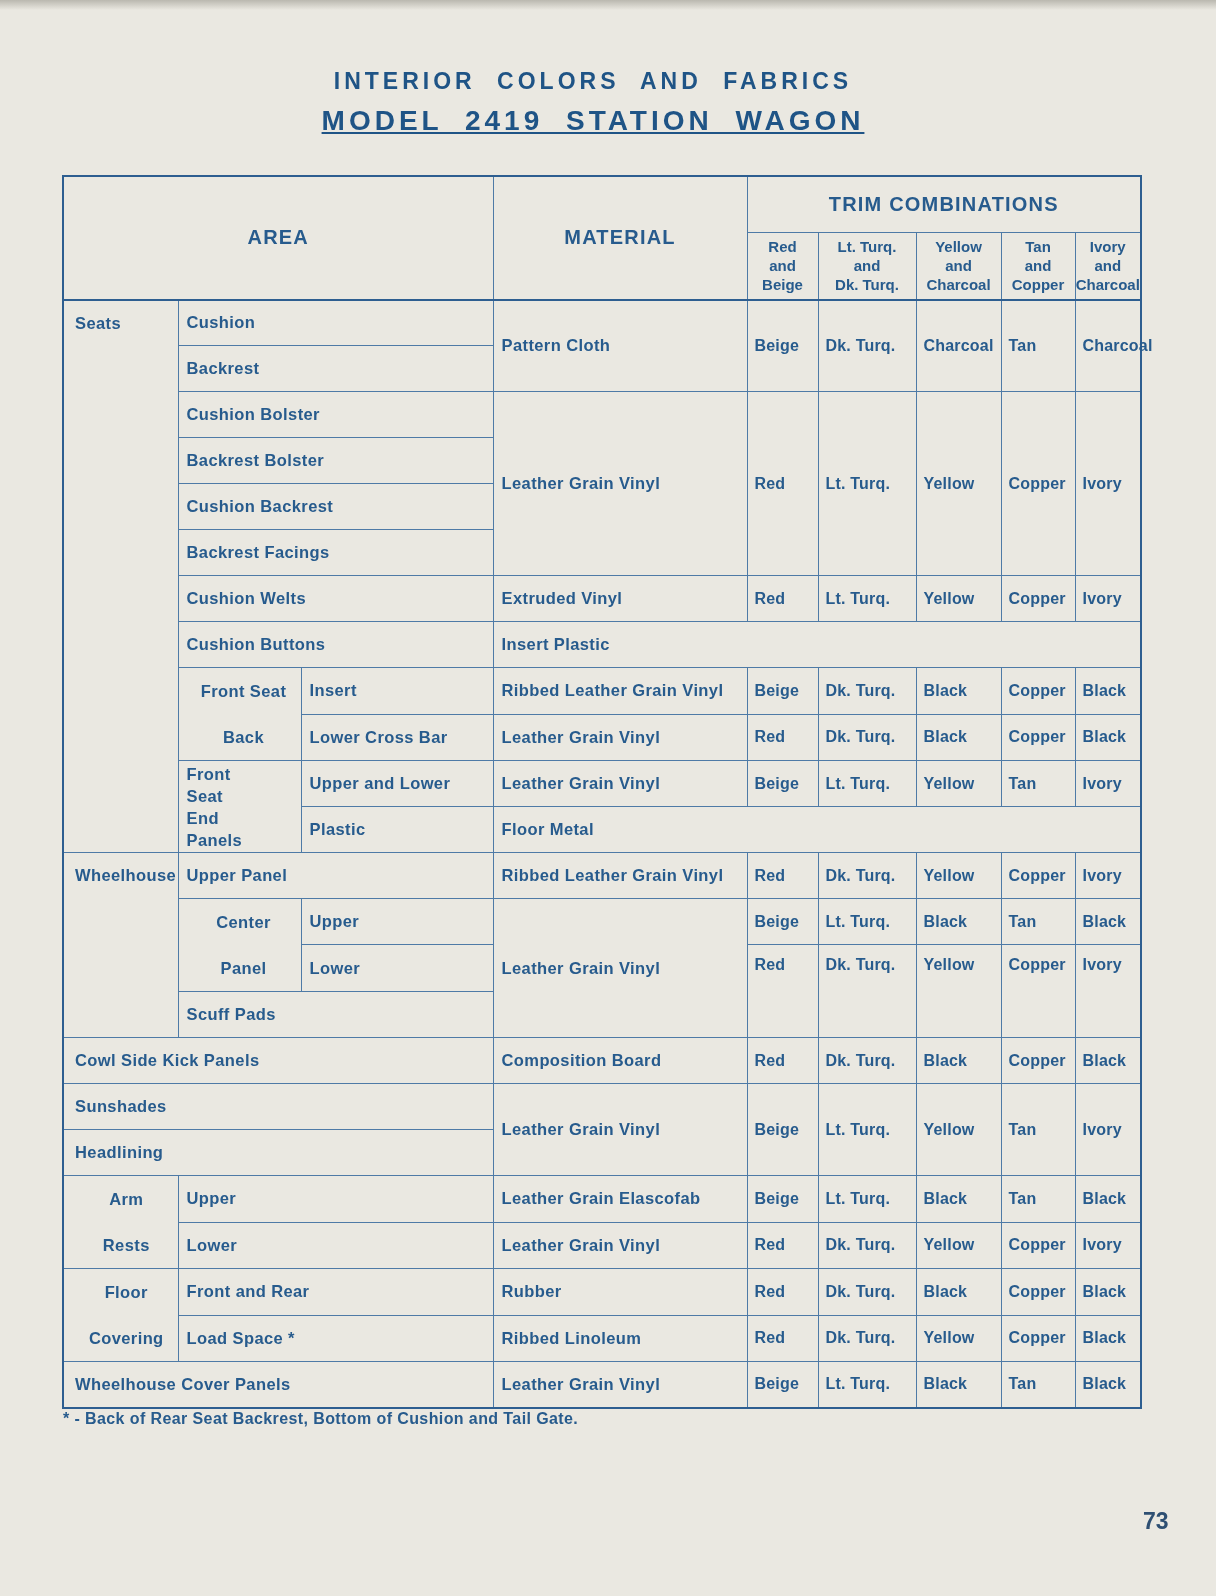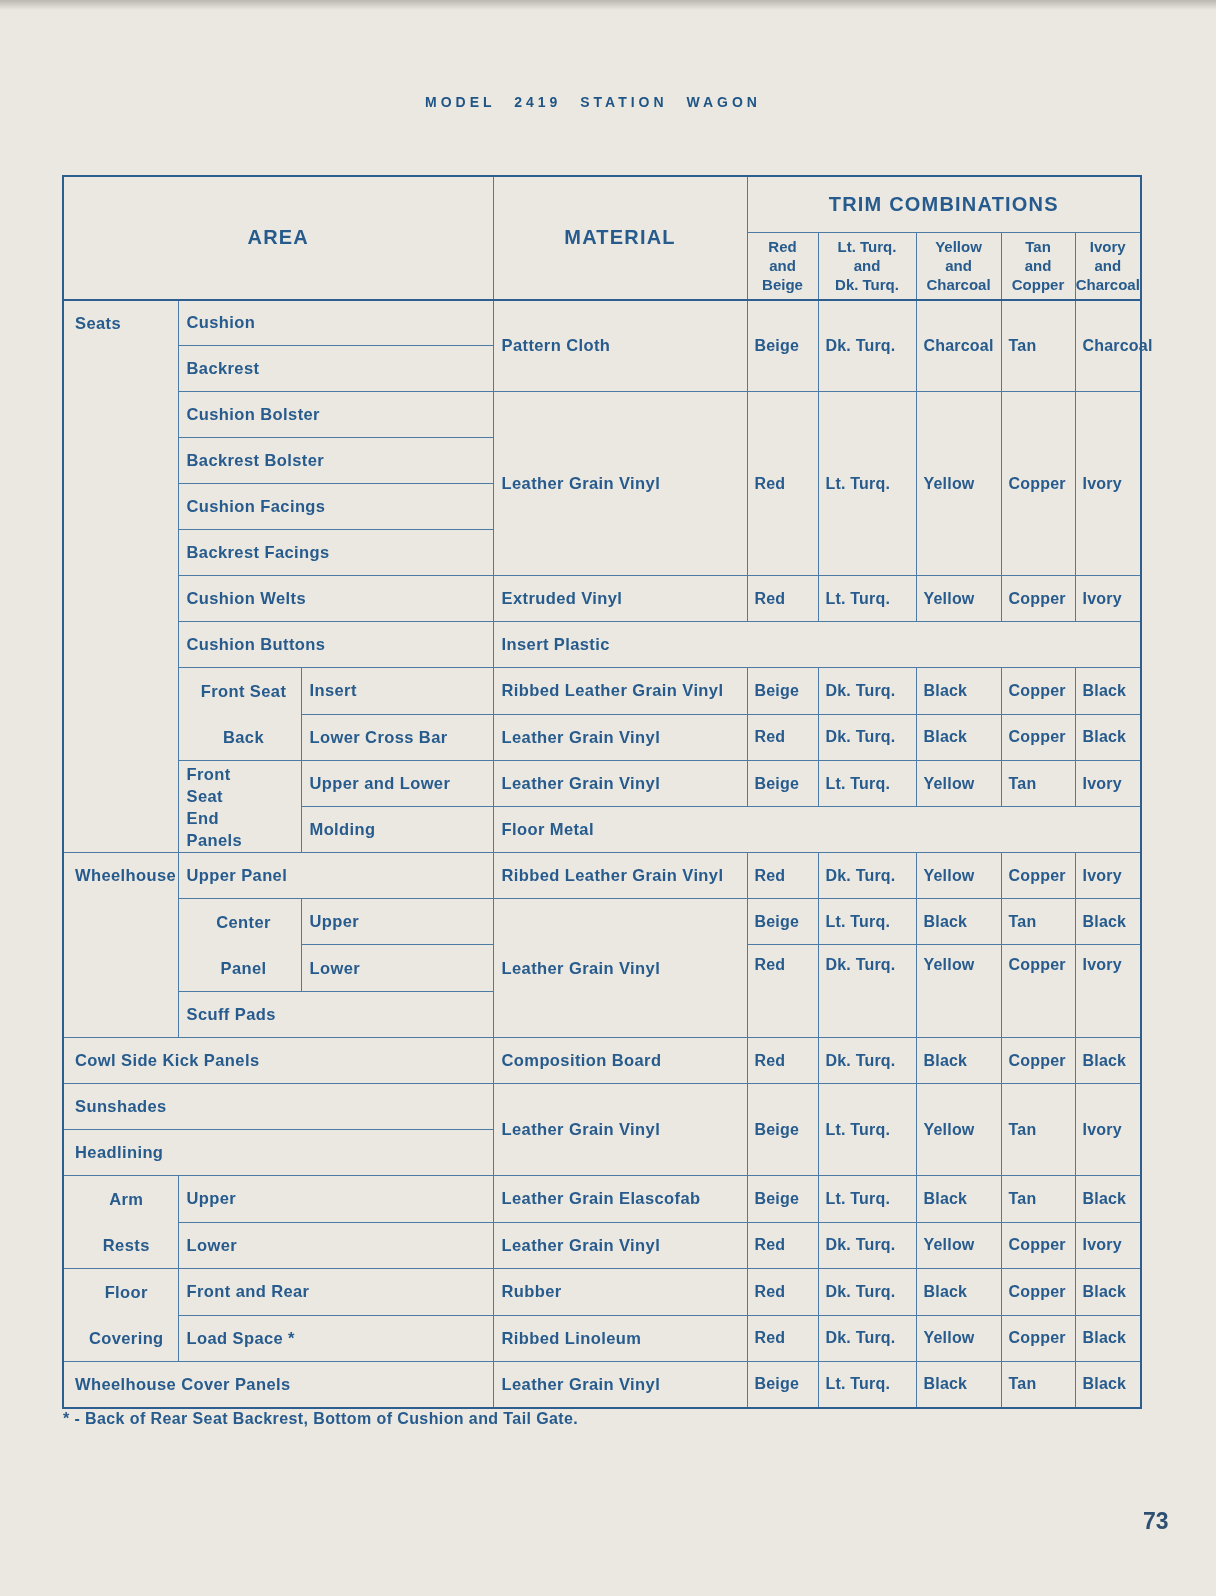--- a/index.html
+++ b/index.html
@@ -13,21 +13,21 @@
   .scan-shade {
     position: absolute; top: 0; left: 0; width: 1216px; height: 10px;
     background: linear-gradient(#aaa89f, rgba(234,232,225,0));
     opacity: .75;
   }
   .titles {
     position: absolute; top: 68px; left: 0; width: 1186px;
     text-align: center; color: #1f5486; font-weight: bold;
   }
   .title1 { font-size: 23px; letter-spacing: 4px; word-spacing: 11px; }
-  .title2 { font-size: 14px; letter-spacing: 4px; word-spacing: 11px; margin-top: 26px; }
+  .title2 { font-size: 28px; letter-spacing: 4px; word-spacing: 11px; margin-top: 10px; text-decoration: underline; }
 
   table.trim-table {
     position: absolute; left: 62px; top: 175px;
     width: 1078px;
     border-collapse: collapse; table-layout: fixed;
     color: #275b8d;
     border: 2.5px solid #2e5e90;
   }
   td, th {
     border: 1.5px solid #4e7aa6;
@@ -67,20 +67,21 @@
     position: absolute; left: 1143px; top: 1508px;
     color: #2e4f72; font-weight: bold; font-size: 23px;
   }
 </style>
 </head>
 <body>
 
 <div class="scan-shade"></div>
 
 <div class="titles">
+  <div class="title1">INTERIOR COLORS AND FABRICS</div>
   <div class="title2">MODEL 2419 STATION WAGON</div>
 </div>
 
 <table class="trim-table">
   <colgroup>
     <col style="width:115px">
       <col style="width:123px">
       <col style="width:192px">
     <col style="width:254px">
     <col style="width:71px">
@@ -133,21 +134,21 @@
       <td class="trim" rowspan="4">Red</td>
       <td class="trim" rowspan="4">Lt. Turq.</td>
       <td class="trim" rowspan="4">Yellow</td>
       <td class="trim" rowspan="4">Copper</td>
       <td class="trim" rowspan="4">Ivory</td>
     </tr>
     <tr>
       <td colspan="2">Backrest Bolster</td>
     </tr>
     <tr>
-      <td colspan="2">Cushion Facings</td>
+      <td colspan="2">Cushion Backrest</td>
     </tr>
     <tr>
       <td colspan="2">Backrest Facings</td>
     </tr>
     <tr>
       <td colspan="2">Cushion Welts</td>
       <td>Extruded Vinyl</td>
       <td class="trim">Red</td>
       <td class="trim">Lt. Turq.</td>
       <td class="trim">Yellow</td>
@@ -185,21 +186,21 @@
 Panels</td>
       <td>Upper and Lower</td>
       <td>Leather Grain Vinyl</td>
       <td class="trim">Beige</td>
       <td class="trim">Lt. Turq.</td>
       <td class="trim">Yellow</td>
       <td class="trim">Tan</td>
       <td class="trim">Ivory</td>
     </tr>
     <tr>
-      <td>Molding</td>
+      <td>Plastic</td>
       <td colspan="6">Floor Metal</td>
     </tr>
     <tr>
       <td class="c1 vtop" rowspan="4">Wheelhouse</td>
       <td colspan="2">Upper Panel</td>
       <td>Ribbed Leather Grain Vinyl</td>
       <td class="trim">Red</td>
       <td class="trim">Dk. Turq.</td>
       <td class="trim">Yellow</td>
       <td class="trim">Copper</td>

